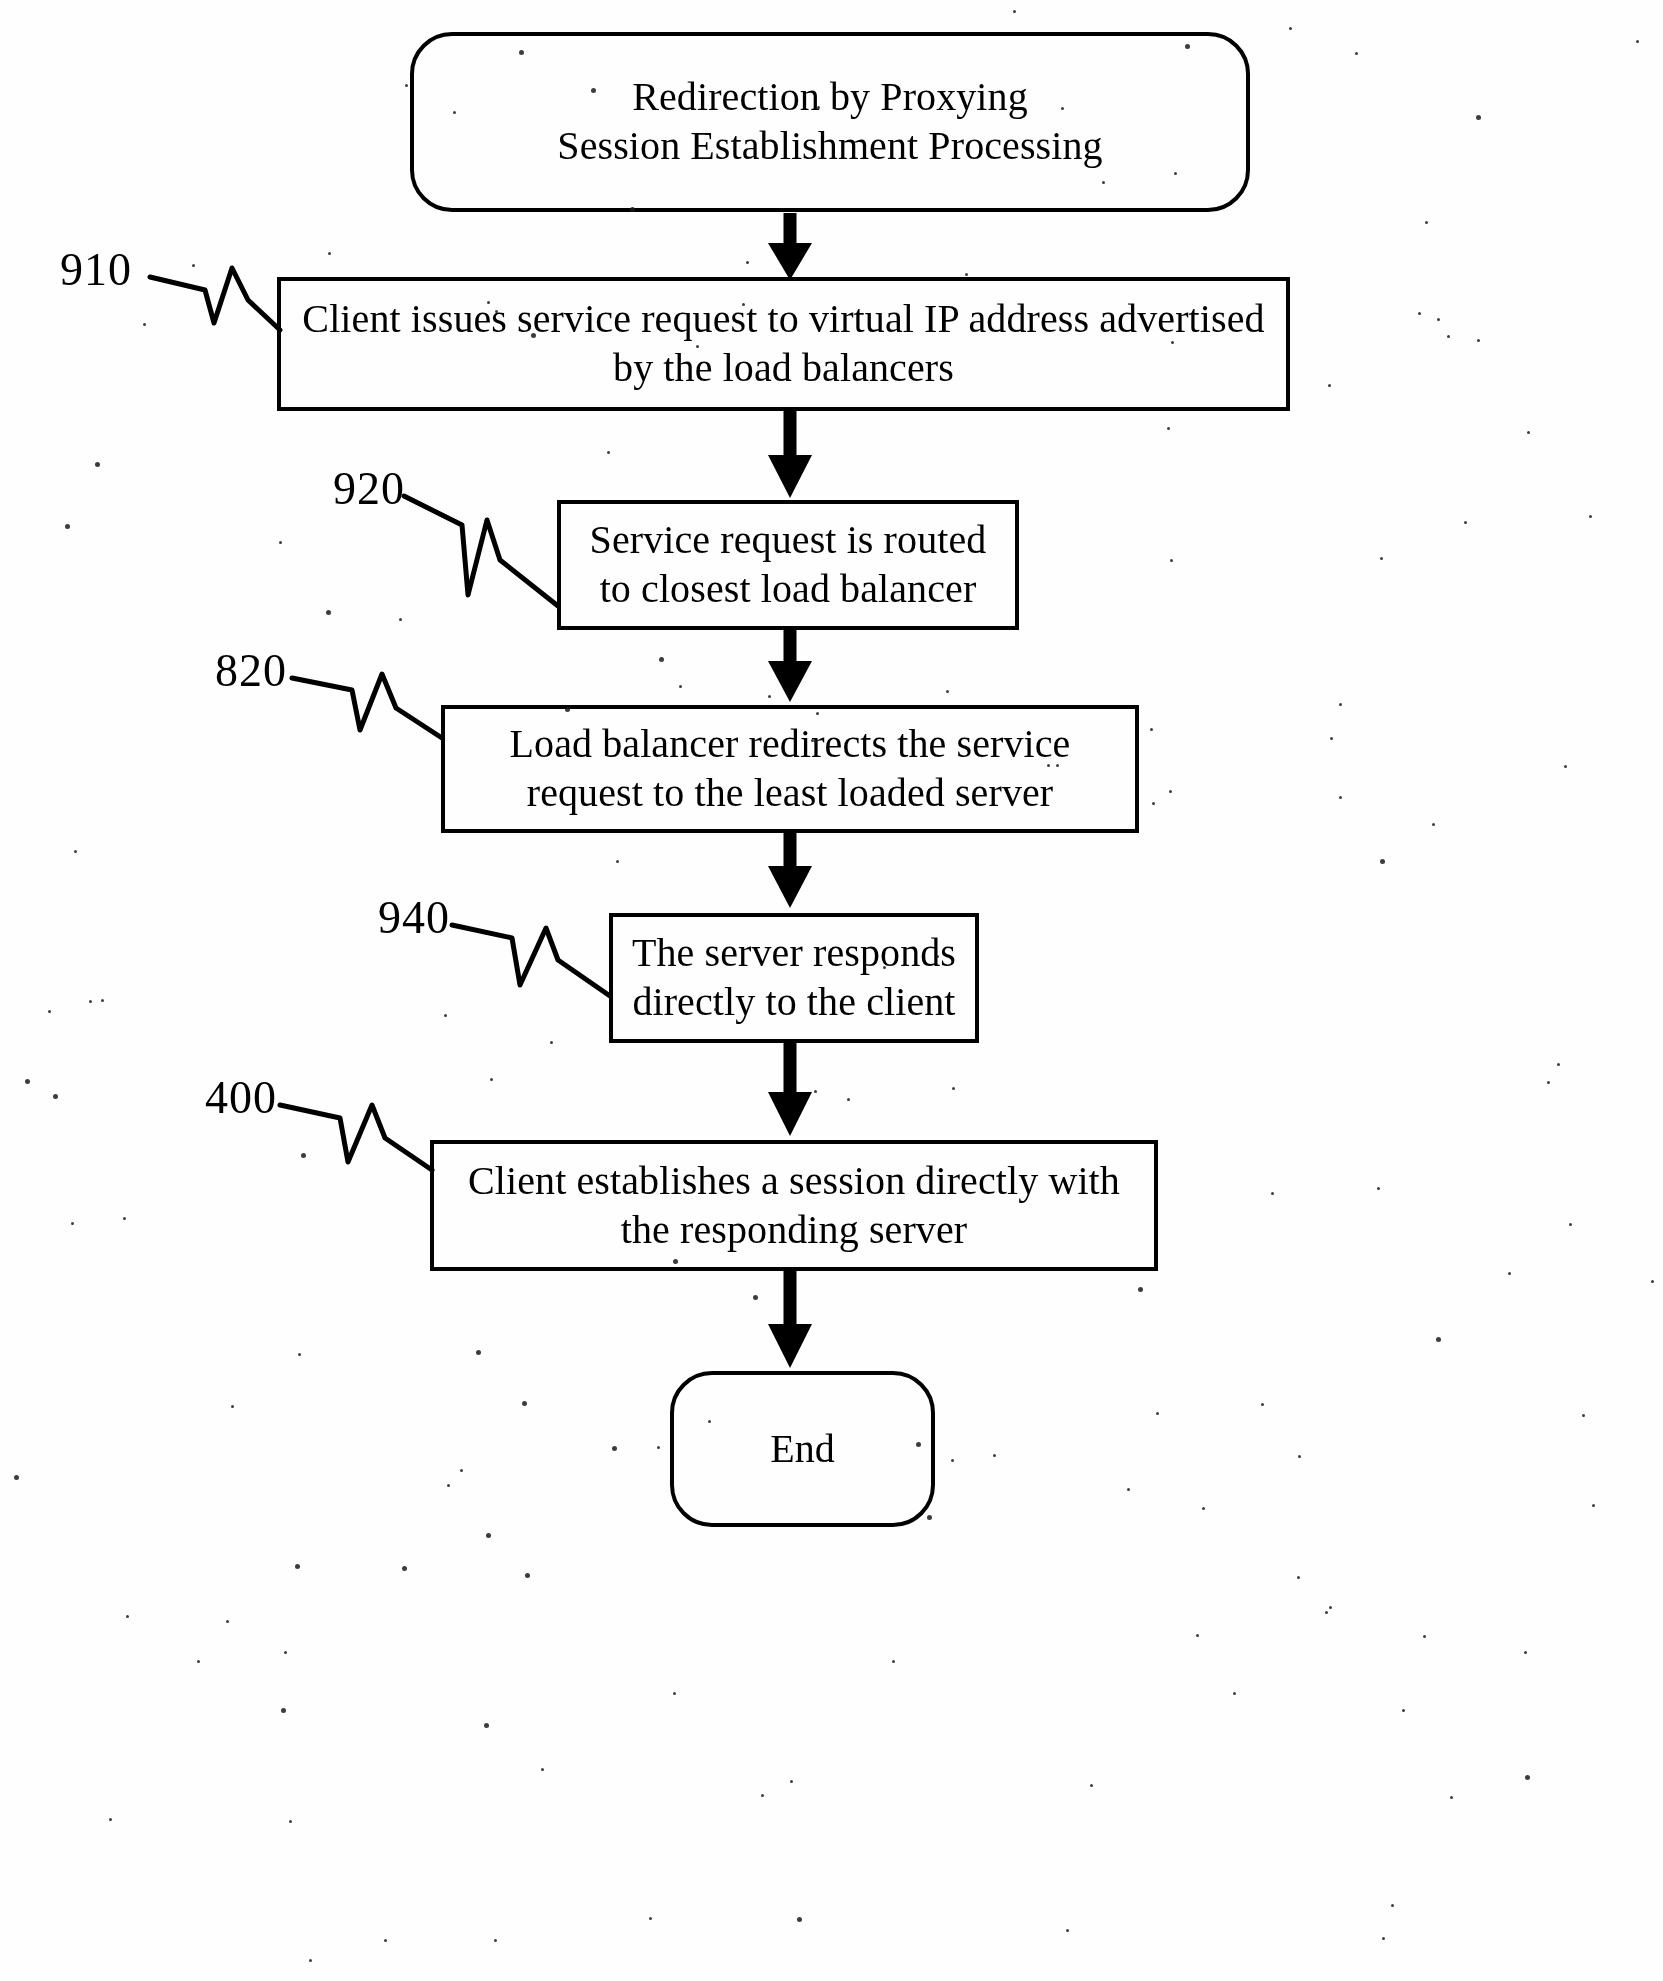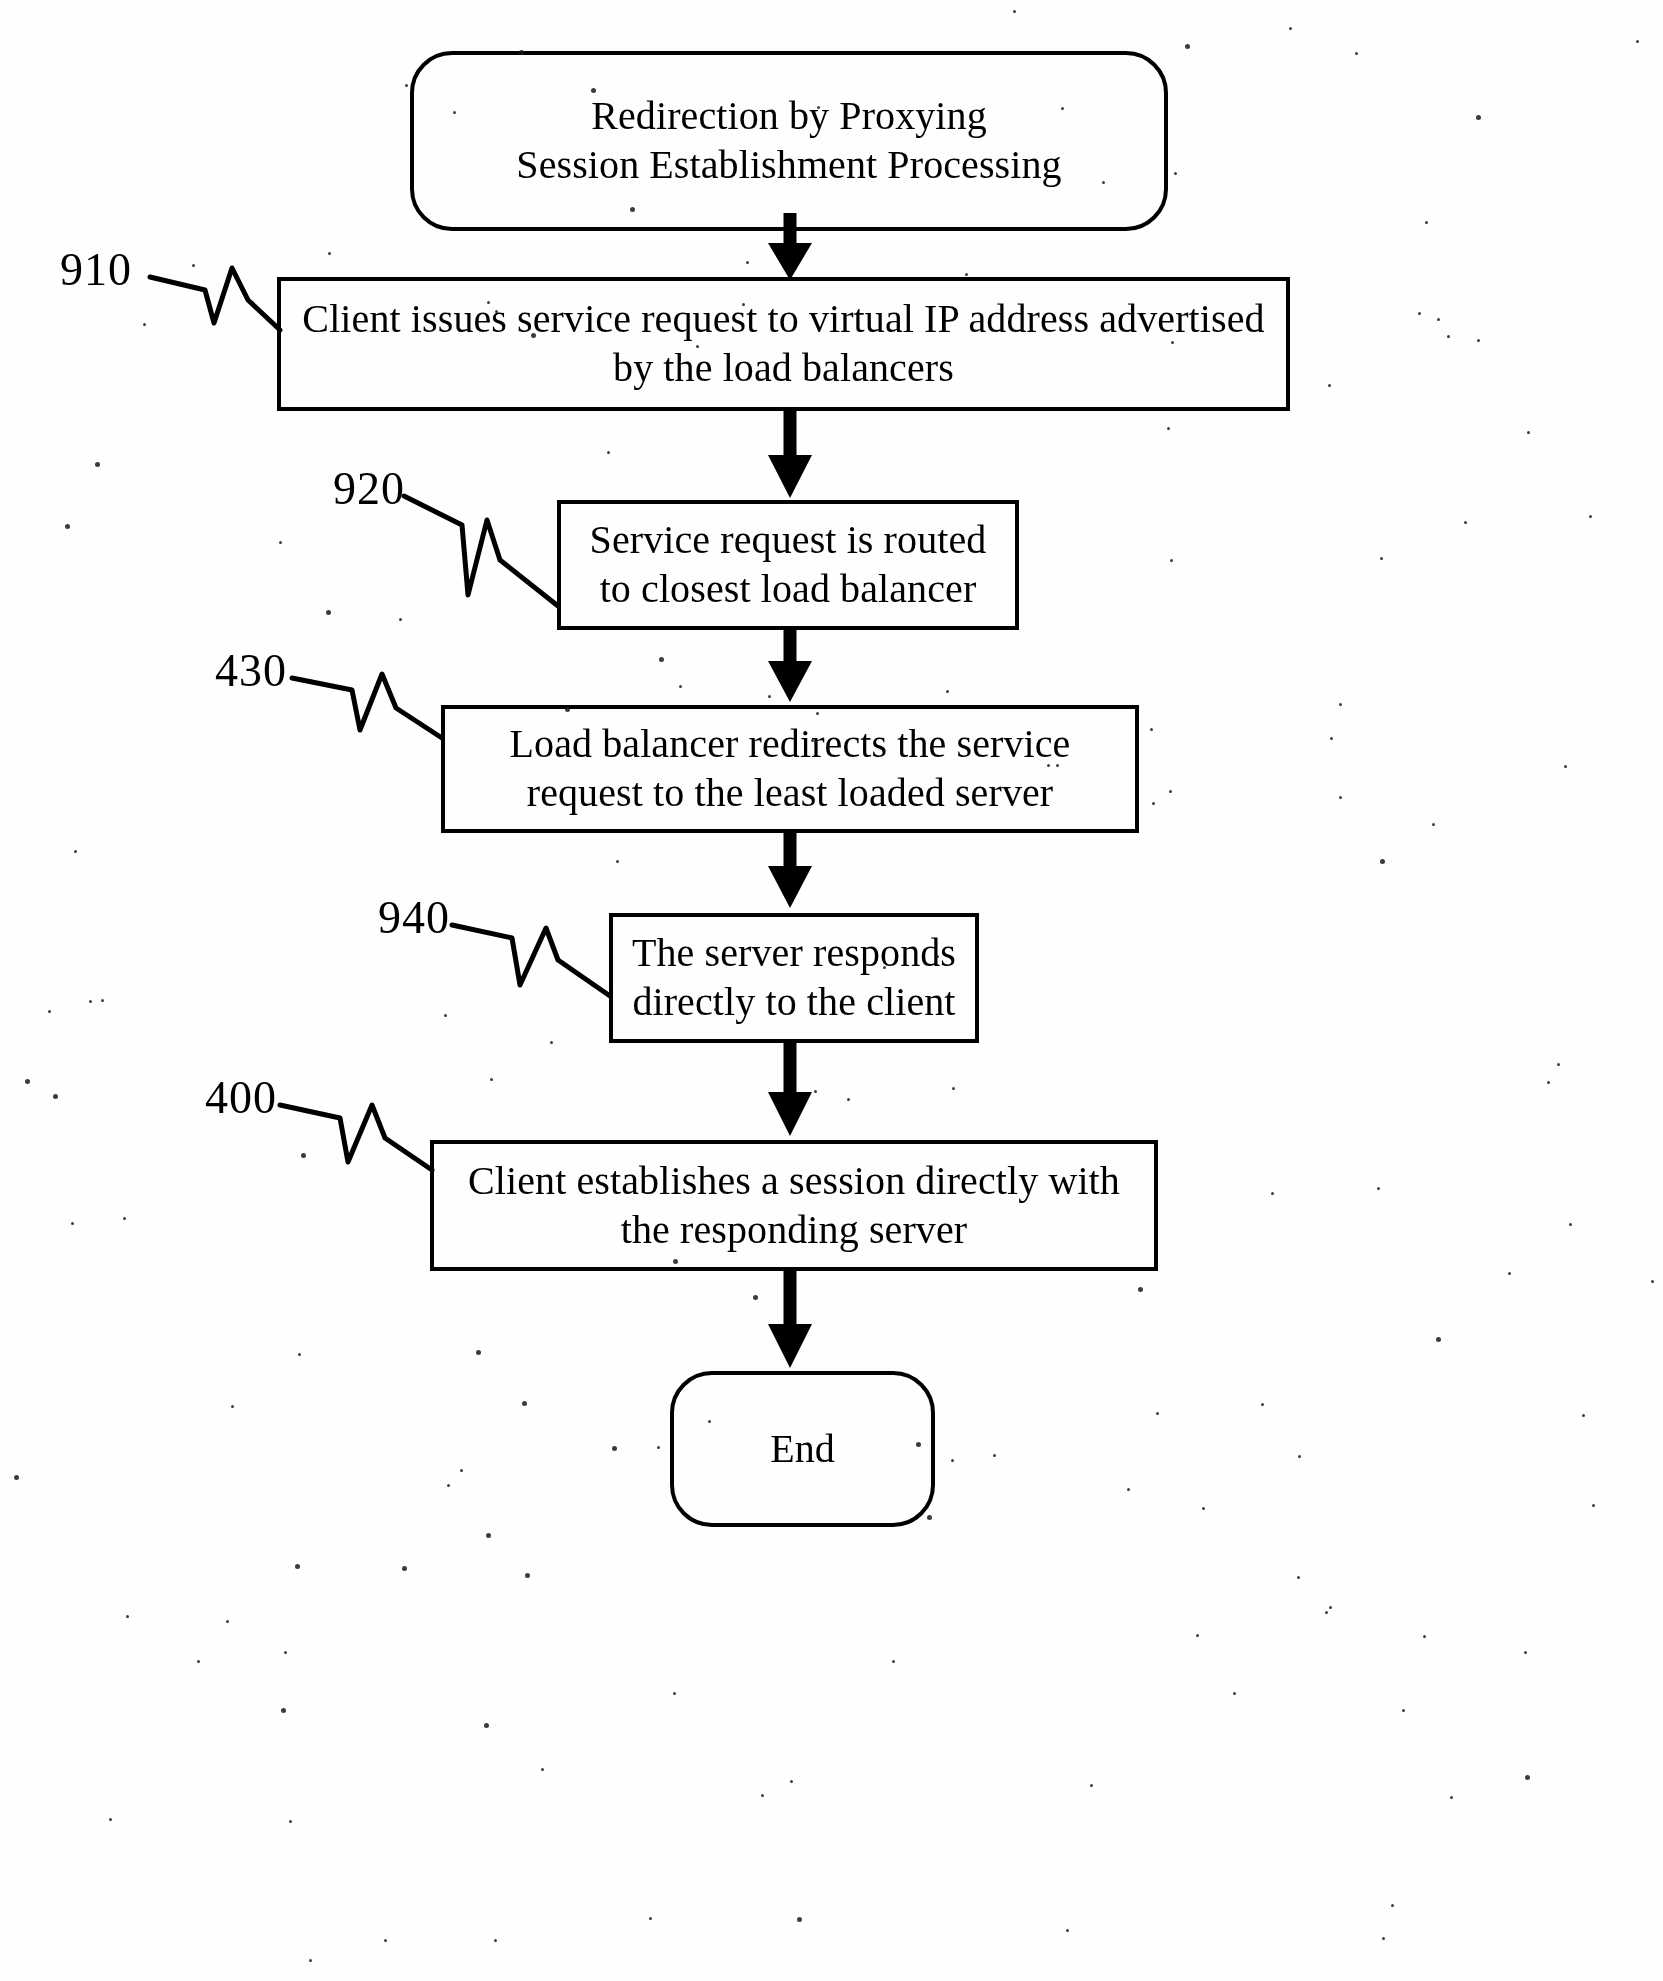--- a/index.html
+++ b/index.html
@@ -103,21 +103,21 @@
 
     <path fill="none" stroke="#000" stroke-width="5" stroke-linecap="round" stroke-linejoin="round" d="M404,496 L462,525 L468,595 L487,520 L500,560 L558,606"></path>
 
     <path fill="none" stroke="#000" stroke-width="5" stroke-linecap="round" stroke-linejoin="round" d="M292,678 L352,690 L360,730 L382,674 L396,708 L442,738"></path>
 
     <path fill="none" stroke="#000" stroke-width="5" stroke-linecap="round" stroke-linejoin="round" d="M452,925 L512,938 L520,985 L546,928 L558,960 L610,996"></path>
 
     <path fill="none" stroke="#000" stroke-width="5" stroke-linecap="round" stroke-linejoin="round" d="M280,1105 L340,1118 L348,1162 L372,1105 L385,1138 L432,1170"></path>
   </svg>
 
-  <div class="node terminator" style="left:410px; top:51px; width:758px; height:180px; font-size:40px;">
+  <div class="node terminator" style="left:410px; top:32px; width:840px; height:180px; font-size:40px;">
     <span class="txt">Redirection by Proxying
 Session Establishment Processing</span>
   </div>
 
   <div class="node process" style="left:277px; top:277px; width:1013px; height:134px; font-size:40px;">
     <span class="txt">Client issues service request to virtual IP address advertised
 by the load balancers</span>
   </div>
 
   <div class="node process" style="left:557px; top:500px; width:462px; height:130px; font-size:40px;">
@@ -139,21 +139,21 @@
     <span class="txt">Client establishes a session directly with
 the responding server</span>
   </div>
 
   <div class="node terminator" style="left:670px; top:1371px; width:265px; height:156px; font-size:40px;">
     <span class="txt">End</span>
   </div>
 
   <div class="reflabel" style="left:60px;  top:243px;text-align:center;">910</div>
   <div class="reflabel" style="left:333px; top:462px;">920</div>
-  <div class="reflabel" style="left:215px; top:644px;">430</div>
+  <div class="reflabel" style="left:215px; top:644px;">820</div>
   <div class="reflabel" style="left:378px; top:891px;">940</div>
   <div class="reflabel" style="left:205px; top:1071px;">400</div>
 
   <div id="speckles">
       <i class="speck" style="left:405px;top:84px;width:3px;height:3px;"></i>
       <i class="speck" style="left:490px;top:1078px;width:3px;height:3px;"></i>
       <i class="speck" style="left:708px;top:1420px;width:3px;height:3px;"></i>
       <i class="speck" style="left:649px;top:1917px;width:3px;height:3px;"></i>
       <i class="speck" style="left:1380px;top:859px;width:5px;height:5px;"></i>
       <i class="speck" style="left:1391px;top:1904px;width:3px;height:3px;"></i>

